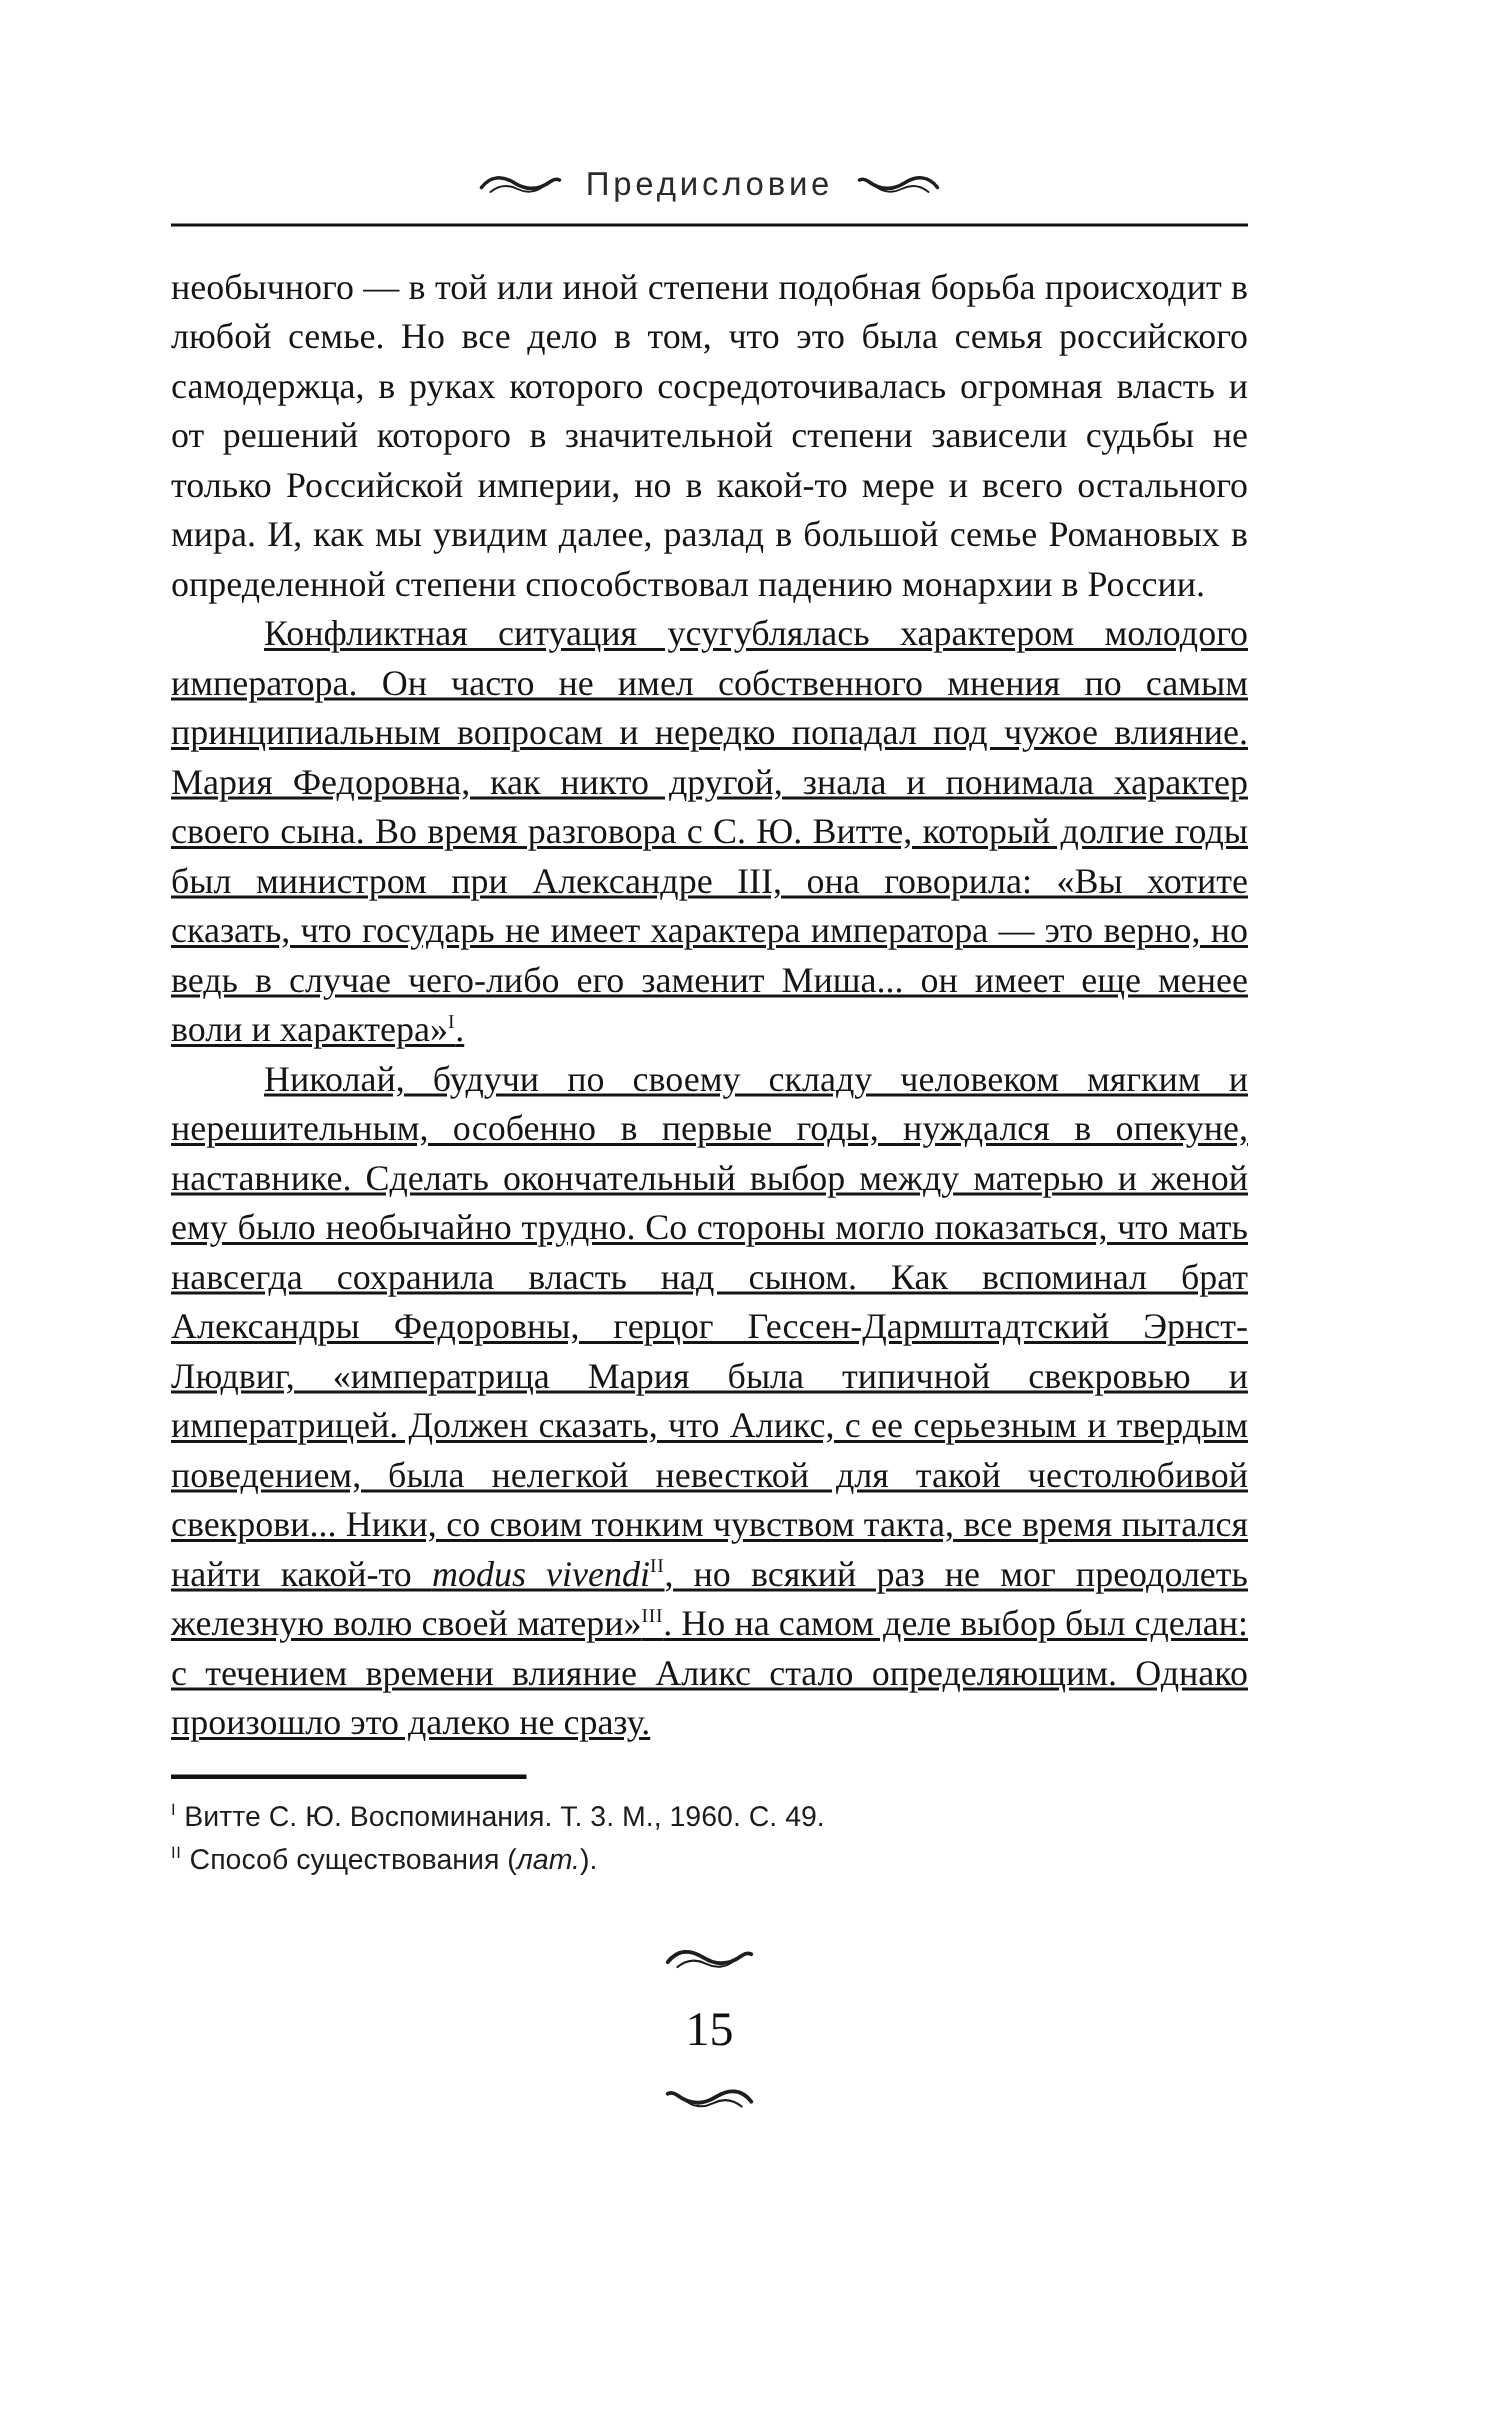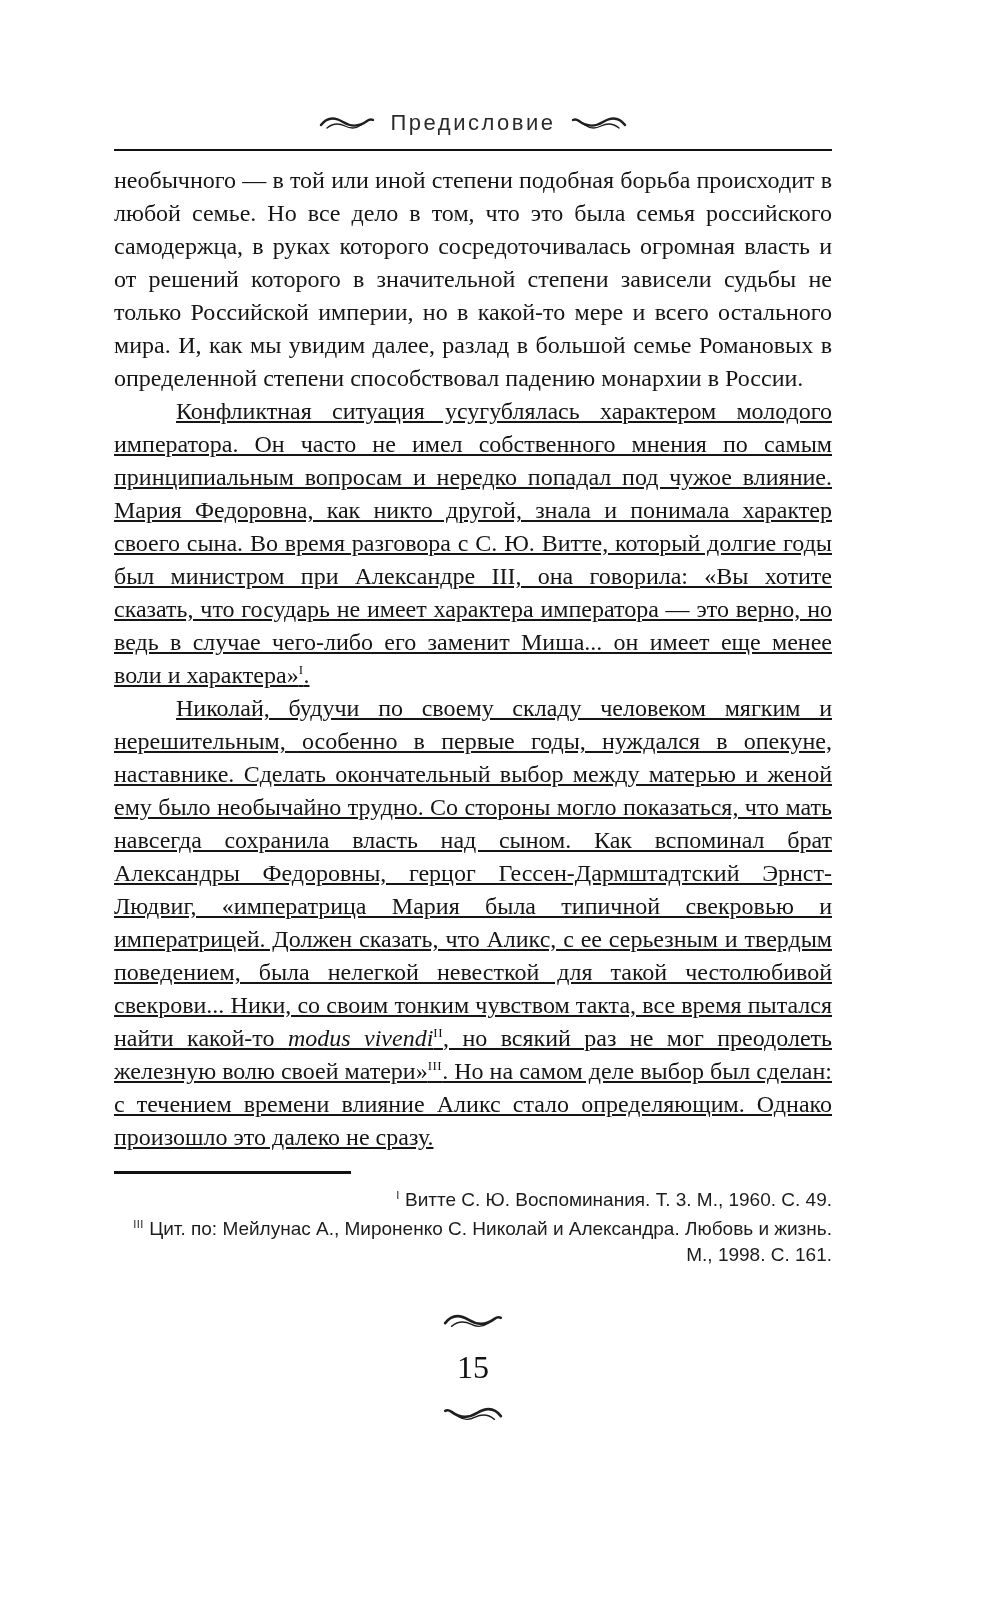--- a/index.html
+++ b/index.html
@@ -34,21 +34,21 @@
   }
   .swash { display: inline-block; }
   .swash.mirror { transform: scaleX(-1); }
   .header-rule {
     border: 0;
     border-top: 2px solid #121212;
     margin: 13px 0 0 0;
   }
   
   .text-block {
-    margin-top: 13px;
+    margin-top: 25px;
     font-family: "Liberation Serif", "DejaVu Serif", serif;
     font-size: 24px;
     line-height: 33px;
     text-align: justify;
     color: #151515;
     hyphens: auto;
     -webkit-hyphens: auto;
   }
   p.para { margin: 0; }
   p.para.indent { text-indent: 62px; text-decoration: underline; }
@@ -67,21 +67,21 @@
     margin-top: 17px;
   }
   .footnotes {
     margin-top: 13px;
     font-family: "Liberation Sans", "DejaVu Sans", sans-serif;
     font-size: 19px;
     line-height: 26.5px;
     text-align: left;
     color: #1c1c1c;
   }
-  p.footnote { margin: 0 0 2px 0; text-align: right; }
+  p.footnote { margin: 0 0 2px 0; }
   .fnmark {
     font-size: 11px;
     line-height: 0;
     vertical-align: super;
     letter-spacing: 0.5px;
   }
   
   .footer-row {
     display: flex;
     align-items: center;
@@ -120,21 +120,21 @@
     <div class="text-block" id="paragraphs">
         <p class="para">необычного — в той или иной степени подобная борьба происходит в любой семье. Но все дело в том, что это была семья российского самодержца, в руках которого сосредоточивалась огромная власть и от решений которого в значительной степени зависели судьбы не только Российской империи, но в какой-то мере и всего остального мира. И, как мы увидим далее, разлад в большой семье Романовых в определенной степени способствовал падению монархии в России.</p>
         <p class="para indent">Конфликтная ситуация усугублялась характером молодого императора. Он часто не имел собственного мнения по самым принципиальным вопросам и нередко попадал под чужое влияние. Мария Федоровна, как никто другой, знала и понимала характер своего сына. Во время разговора с С. Ю. Витте, который долгие годы был министром при Александре III, она говорила: «Вы хотите сказать, что государь не имеет характера императора — это верно, но ведь в случае чего-либо его заменит Миша... он имеет еще менее воли и характера»<sup class="fnref">I</sup>.</p>
         <p class="para indent">Николай, будучи по своему складу человеком мягким и нерешительным, особенно в первые годы, нуждался в опекуне, наставнике. Сделать окончательный выбор между матерью и женой ему было необычайно трудно. Со стороны могло показаться, что мать навсегда сохранила власть над сыном. Как вспоминал брат Александры Федоровны, герцог Гессен-Дармштадтский Эрнст-Людвиг, «императрица Мария была типичной свекровью и императрицей. Должен сказать, что Аликс, с ее серьезным и твердым поведением, была нелегкой невесткой для такой честолюбивой свекрови... Ники, со своим тонким чувством такта, все время пытался найти какой-то <em>modus vivendi</em><sup class="fnref">II</sup>, но всякий раз не мог преодолеть железную волю своей матери»<sup class="fnref">III</sup>. Но на самом деле выбор был сделан: с течением времени влияние Аликс стало определяющим. Однако произошло это далеко не сразу.</p>
       </div>
 
     <div class="footnote-sep"></div>
 
     <div class="footnotes" id="footnotes">
         <p class="footnote"><sup class="fnmark">I</sup> Витте С. Ю. Воспоминания. Т. 3. М., 1960. С. 49.</p>
-        <p class="footnote"><sup class="fnmark">III</sup> Цит. по: Мейлунас А., Мироненко С. Николай и Александра. Любовь и жизнь. М., 1998. С. 161.</p>
+        <p class="footnote"><sup class="fnmark">II</sup> Способ существования (<em>лат.</em>).</p>
       </div>
   </main>
 
   <footer>
     <div class="footer-row">
       <svg class="swash" width="60" height="20" viewBox="0 0 56 18" aria-hidden="true">
         <path d="M2 11 C8 3,16 3,24 8 C32 13,40 13,48 7 C50 5.5,52 5,54 6" stroke="#1e1e1e" stroke-width="2.4" fill="none" stroke-linecap="round"></path>
         <path d="M8 14 C14 9,20 9,26 12 C32 15,38 14,42 11" stroke="#1e1e1e" stroke-width="1.3" fill="none" stroke-linecap="round"></path>
       </svg>
       <span class="page-number">15</span>

